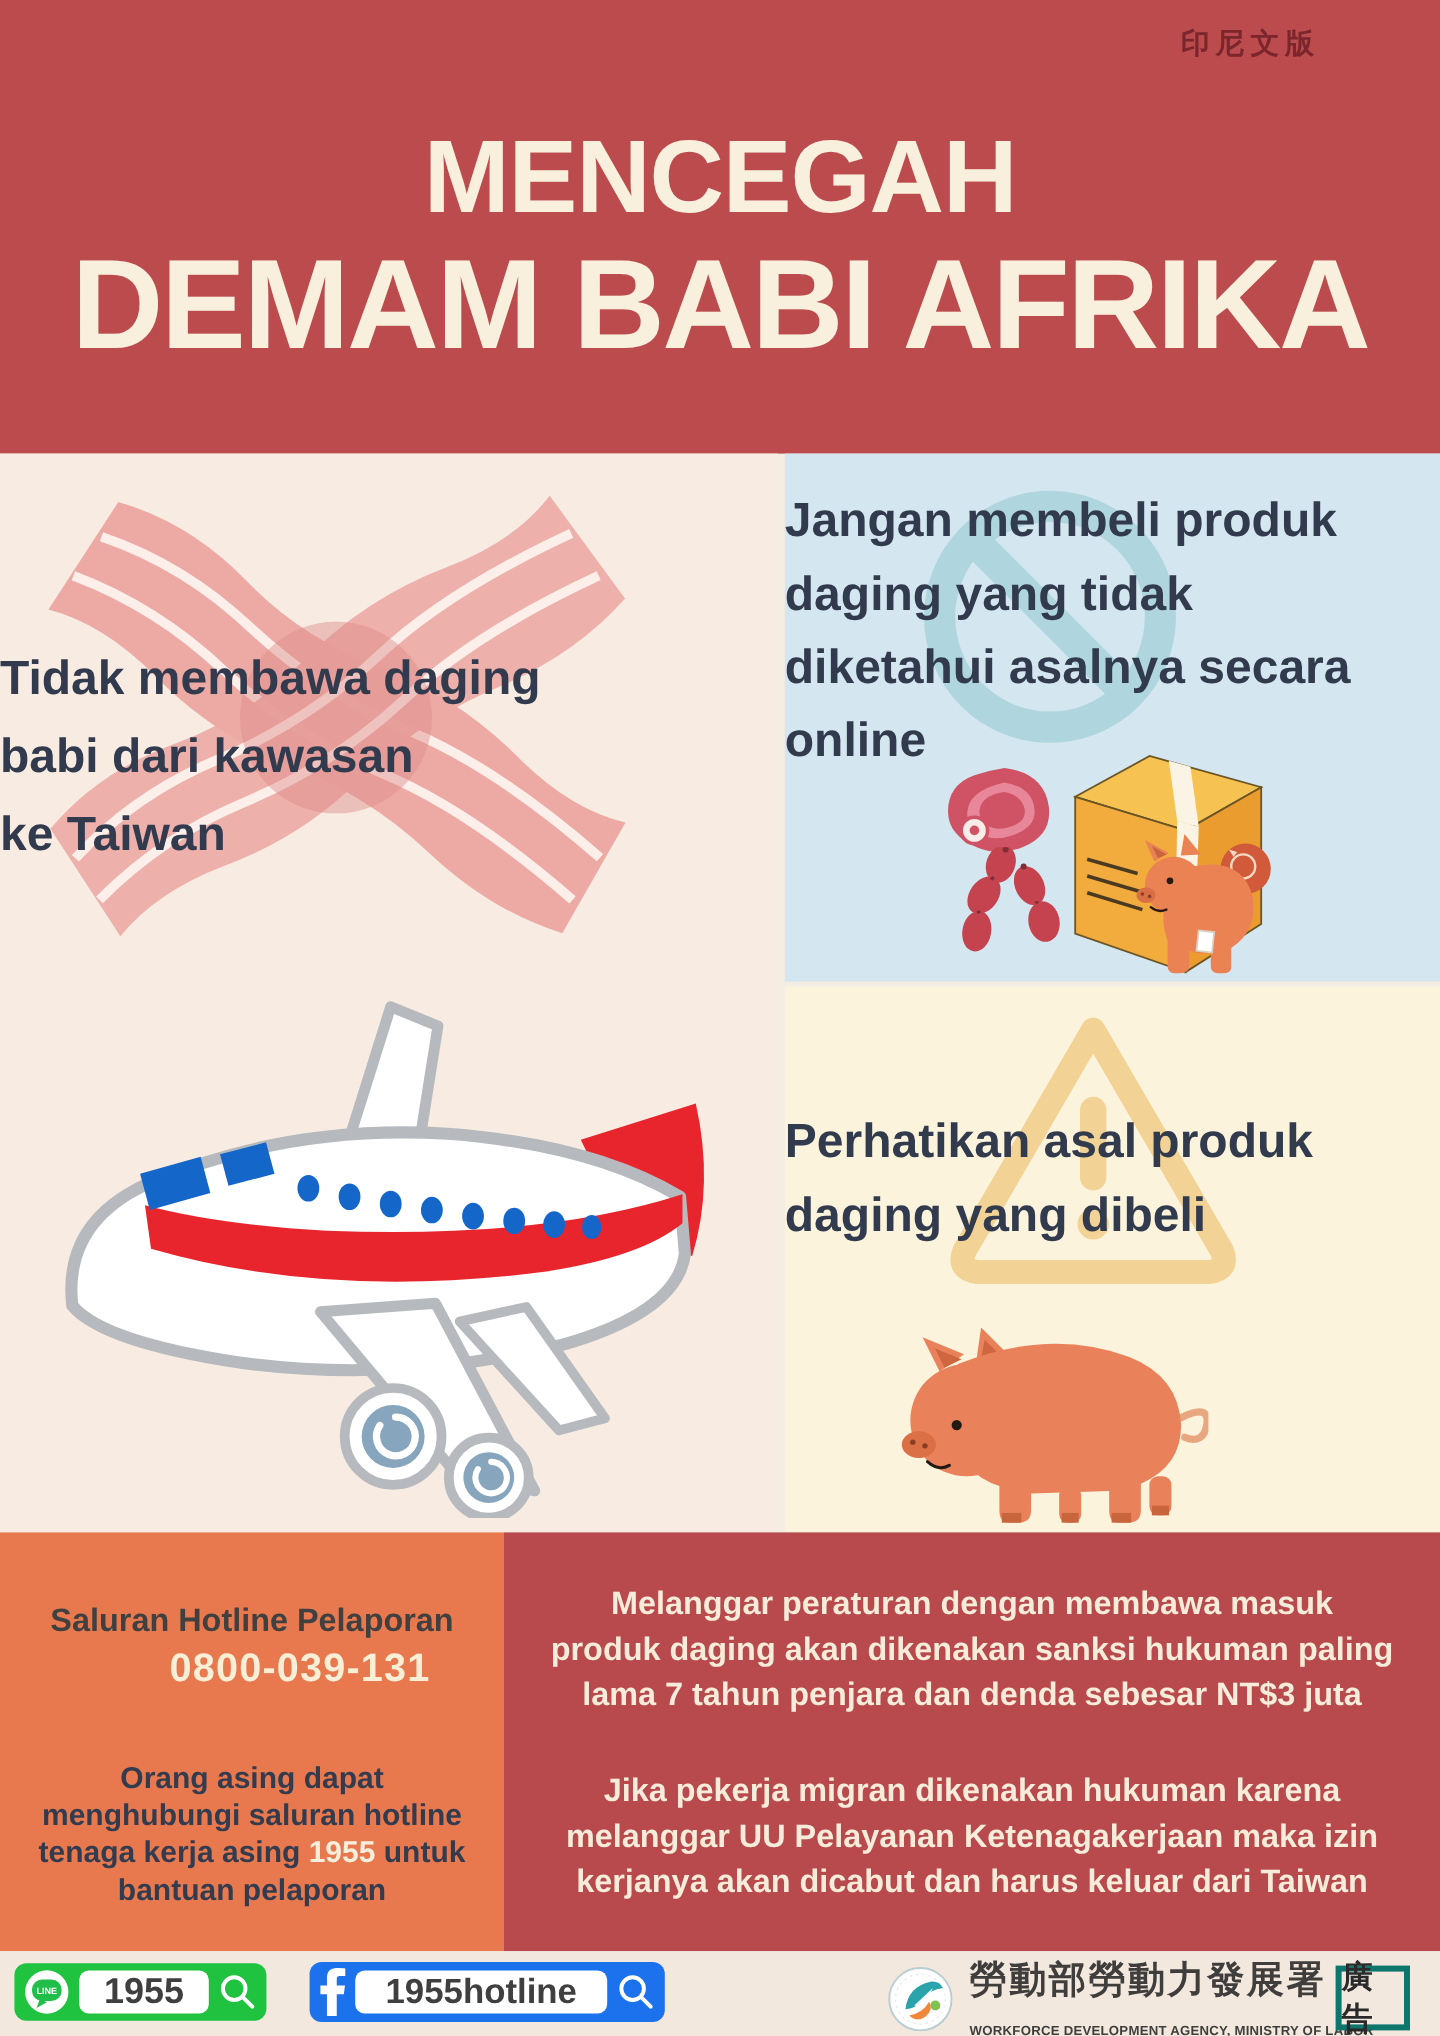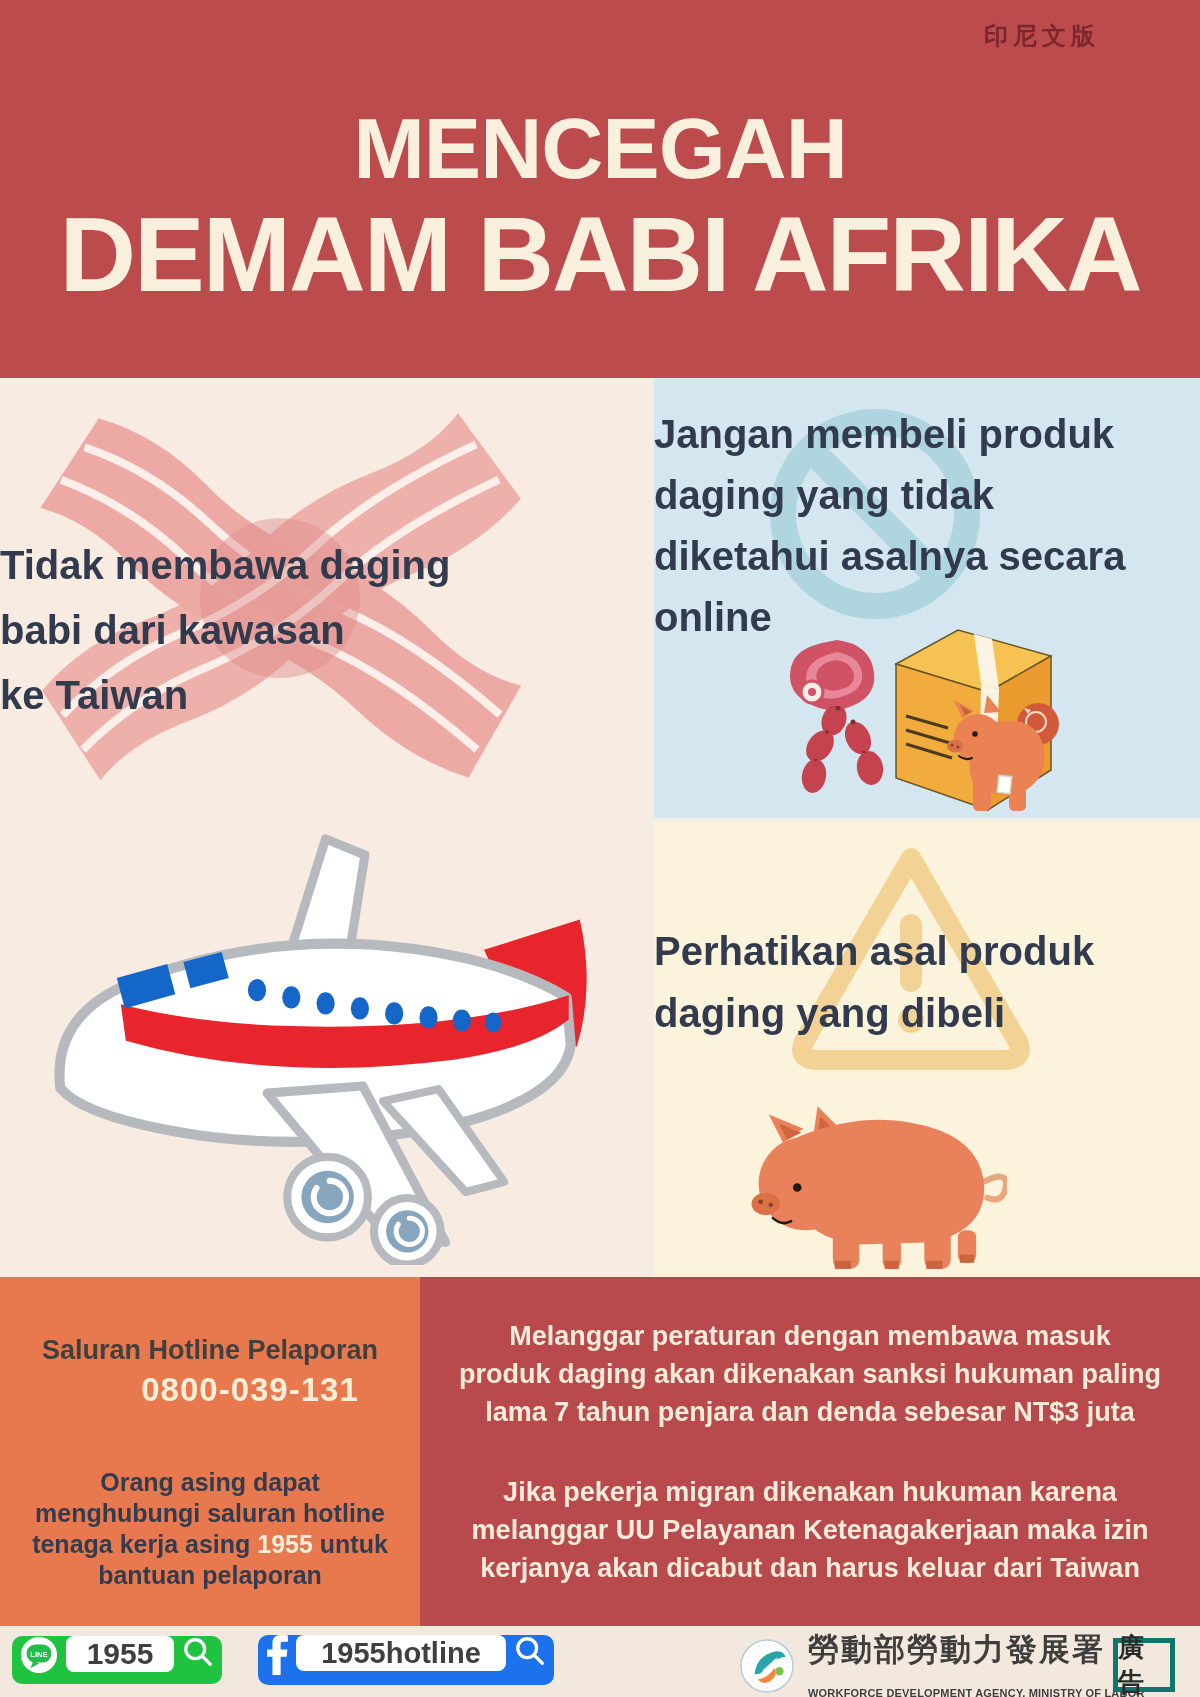--- a/index.html
+++ b/index.html
@@ -35,21 +35,21 @@
   .hotline-note .n-line{font-size:25px;line-height:31px;white-space:nowrap;}
   .hl{color:#f7eedb;}
   
   .penalty{left:420px;top:1277px;width:780px;height:349px;background:#b84a4d;}
   .pen-line{font-size:27px;line-height:38px;white-space:nowrap;text-align:center;
             font-weight:bold;color:#f6ecd9;}
   .para1{left:0;top:40px;width:100%;}
   .para2{left:0;top:196px;width:100%;}
   
   .footer{left:0;top:1626px;width:1200px;height:71px;background:#f2e8de;}
-  .pill-btn{display:flex;align-items:flex-start;gap:8px;border-radius:10px;padding:0 8px;box-sizing:border-box;}
+  .pill-btn{display:flex;align-items:center;gap:8px;border-radius:10px;padding:18px 8px;box-sizing:border-box;}
   .line-btn{left:12px;top:10px;width:210px;height:48px;background:#1fc33f;}
   .fb-btn{left:258px;top:9px;width:296px;height:50px;background:#1b72ec;}
   .fake-input{background:#ffffff;border-radius:8px;height:36px;display:flex;align-items:center;
               justify-content:center;font-weight:bold;color:#3f3f3f;flex:1;}
   .line-query{font-size:30px;}
   .fb-query{font-size:29px;}
   .agency{left:740px;top:7px;display:flex;align-items:center;gap:14px;justify-content:center;}
   .agency-text{display:flex;flex-direction:column;justify-content:center;}
   .agency-cjk{font-size:31px;font-weight:bold;color:#3f3e3c;letter-spacing:2px;line-height:34px;white-space:nowrap;}
   .agency-en{font-size:11px;font-weight:bold;color:#3f3e3c;letter-spacing:0.2px;margin-top:20px;white-space:nowrap;}

